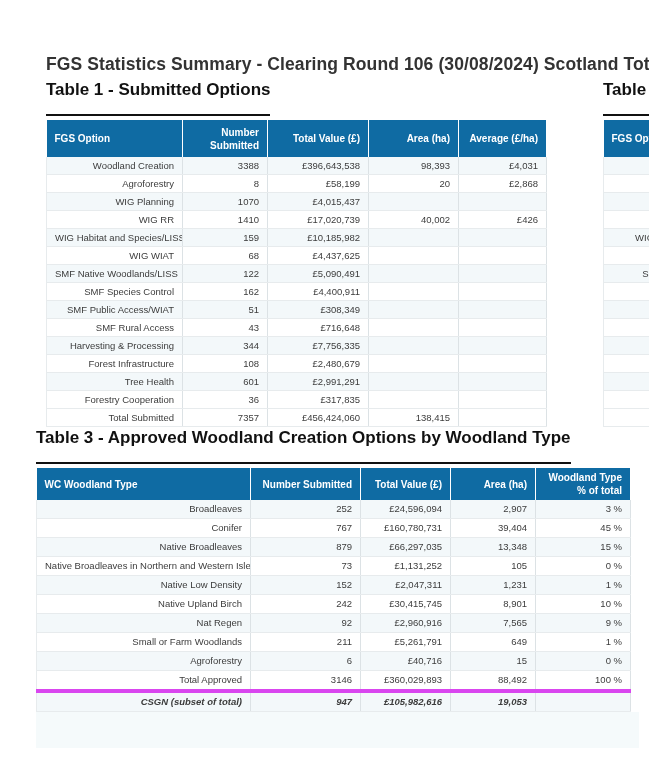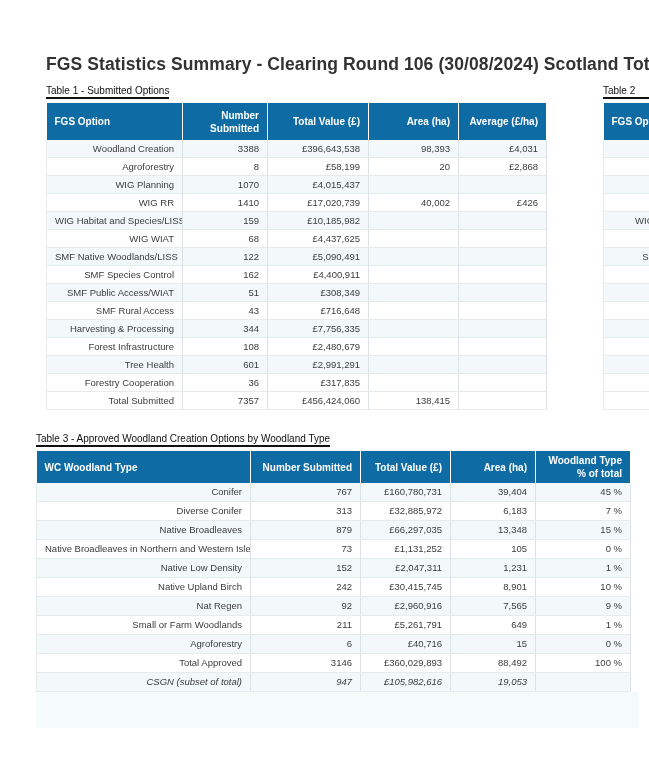--- a/index.html
+++ b/index.html
@@ -6,23 +6,23 @@
   .page{
     position:relative; width:649px; height:779px; overflow:hidden;
     background:#ffffff; font-family:"Liberation Sans", sans-serif;
   }
   .title{
     position:absolute; left:46px; top:42px;
     font-size:17.5px; font-weight:bold; color:var(--title-text,#333);
     white-space:nowrap; letter-spacing:0.1px;
   }
   .tbl-heading{
-    display:inline-block; font-size:10px; font-weight:normal;
+    display:inline-block; font-size:17px; font-weight:bold;
     color:var(--heading-text,#111); border-bottom:2px solid var(--heading-text,#111);
-    padding-bottom:1px; margin:0 0 4px 0; white-space:nowrap;
+    padding-bottom:14px; margin:0 0 4px 0; white-space:nowrap;
   }
   .t2 .tbl-heading{ min-width:52px; }
   .wrap{ position:absolute; }
   #t1wrap{ left:46px; top:80px; width:500px; }
   #t2wrap{ left:603px; top:80px; width:220px; }
   #t3wrap{ left:36px; top:428px; width:602px; }
   table{ border-collapse:collapse; table-layout:fixed;padding-left:23px; }
   .t1 table{ width:500px; }
   .t2 table{ width:170px; }
   .t3 table{ width:594px; }
@@ -41,21 +41,21 @@
     border-right:1px solid #dce2e5; border-bottom:1px solid #e7ebed;
     white-space:nowrap; overflow:hidden; background:#fff; text-align:left;
     vertical-align:middle;
   }
   td:first-child{ border-left:1px solid #e7ebed;text-align:right; }
   td.num{ text-align:right; }
   .t1 td, .t2 td{ height:13px; }
   .t3 td{ height:14px; }
   tbody.rows tr:nth-child(odd) td{ background:var(--row-stripe,#F3F8FA); }
   tr.total td{ font-weight:normal; background:#fff; border-top:1px solid #8f979c; }
-  tr.csgn td{ font-style:italic; background:var(--row-stripe,#F3F8FA); border-top:1px solid #d946ef; }
+  tr.csgn td{ font-style:italic; background:var(--row-stripe,#F3F8FA); border-top:4px solid #d946ef;font-weight:bold; }
   .bottom-band{ width:603px; height:36px; background:#f5fafb; }
 </style>
 </head>
 <body>
 
 <div class="page">
 
   <h1 class="title">FGS Statistics Summary - Clearing Round 106 (30/08/2024) Scotland Total</h1>
 
   <div id="t1wrap" class="wrap t1">
@@ -266,32 +266,32 @@
           <tr>
             <th>WC Woodland Type</th>
             <th class="num">Number Submitted</th>
             <th class="num">Total Value (£)</th>
             <th class="num">Area (ha)</th>
             <th class="num">Woodland Type % of total</th>
           </tr>
         </thead>
       <tbody class="rows">
           <tr>
+            <td>Broadleaves</td>
+            <td class="num">252</td>
+            <td class="num">£24,596,094</td>
+            <td class="num">2,907</td>
+            <td class="num">3 %</td>
+          </tr>
+          <tr>
             <td>Conifer</td>
             <td class="num">767</td>
             <td class="num">£160,780,731</td>
             <td class="num">39,404</td>
             <td class="num">45 %</td>
-          </tr>
-          <tr>
-            <td>Diverse Conifer</td>
-            <td class="num">313</td>
-            <td class="num">£32,885,972</td>
-            <td class="num">6,183</td>
-            <td class="num">7 %</td>
           </tr>
           <tr>
             <td>Native Broadleaves</td>
             <td class="num">879</td>
             <td class="num">£66,297,035</td>
             <td class="num">13,348</td>
             <td class="num">15 %</td>
           </tr>
           <tr>
             <td>Native Broadleaves in Northern and Western Isles</td>

